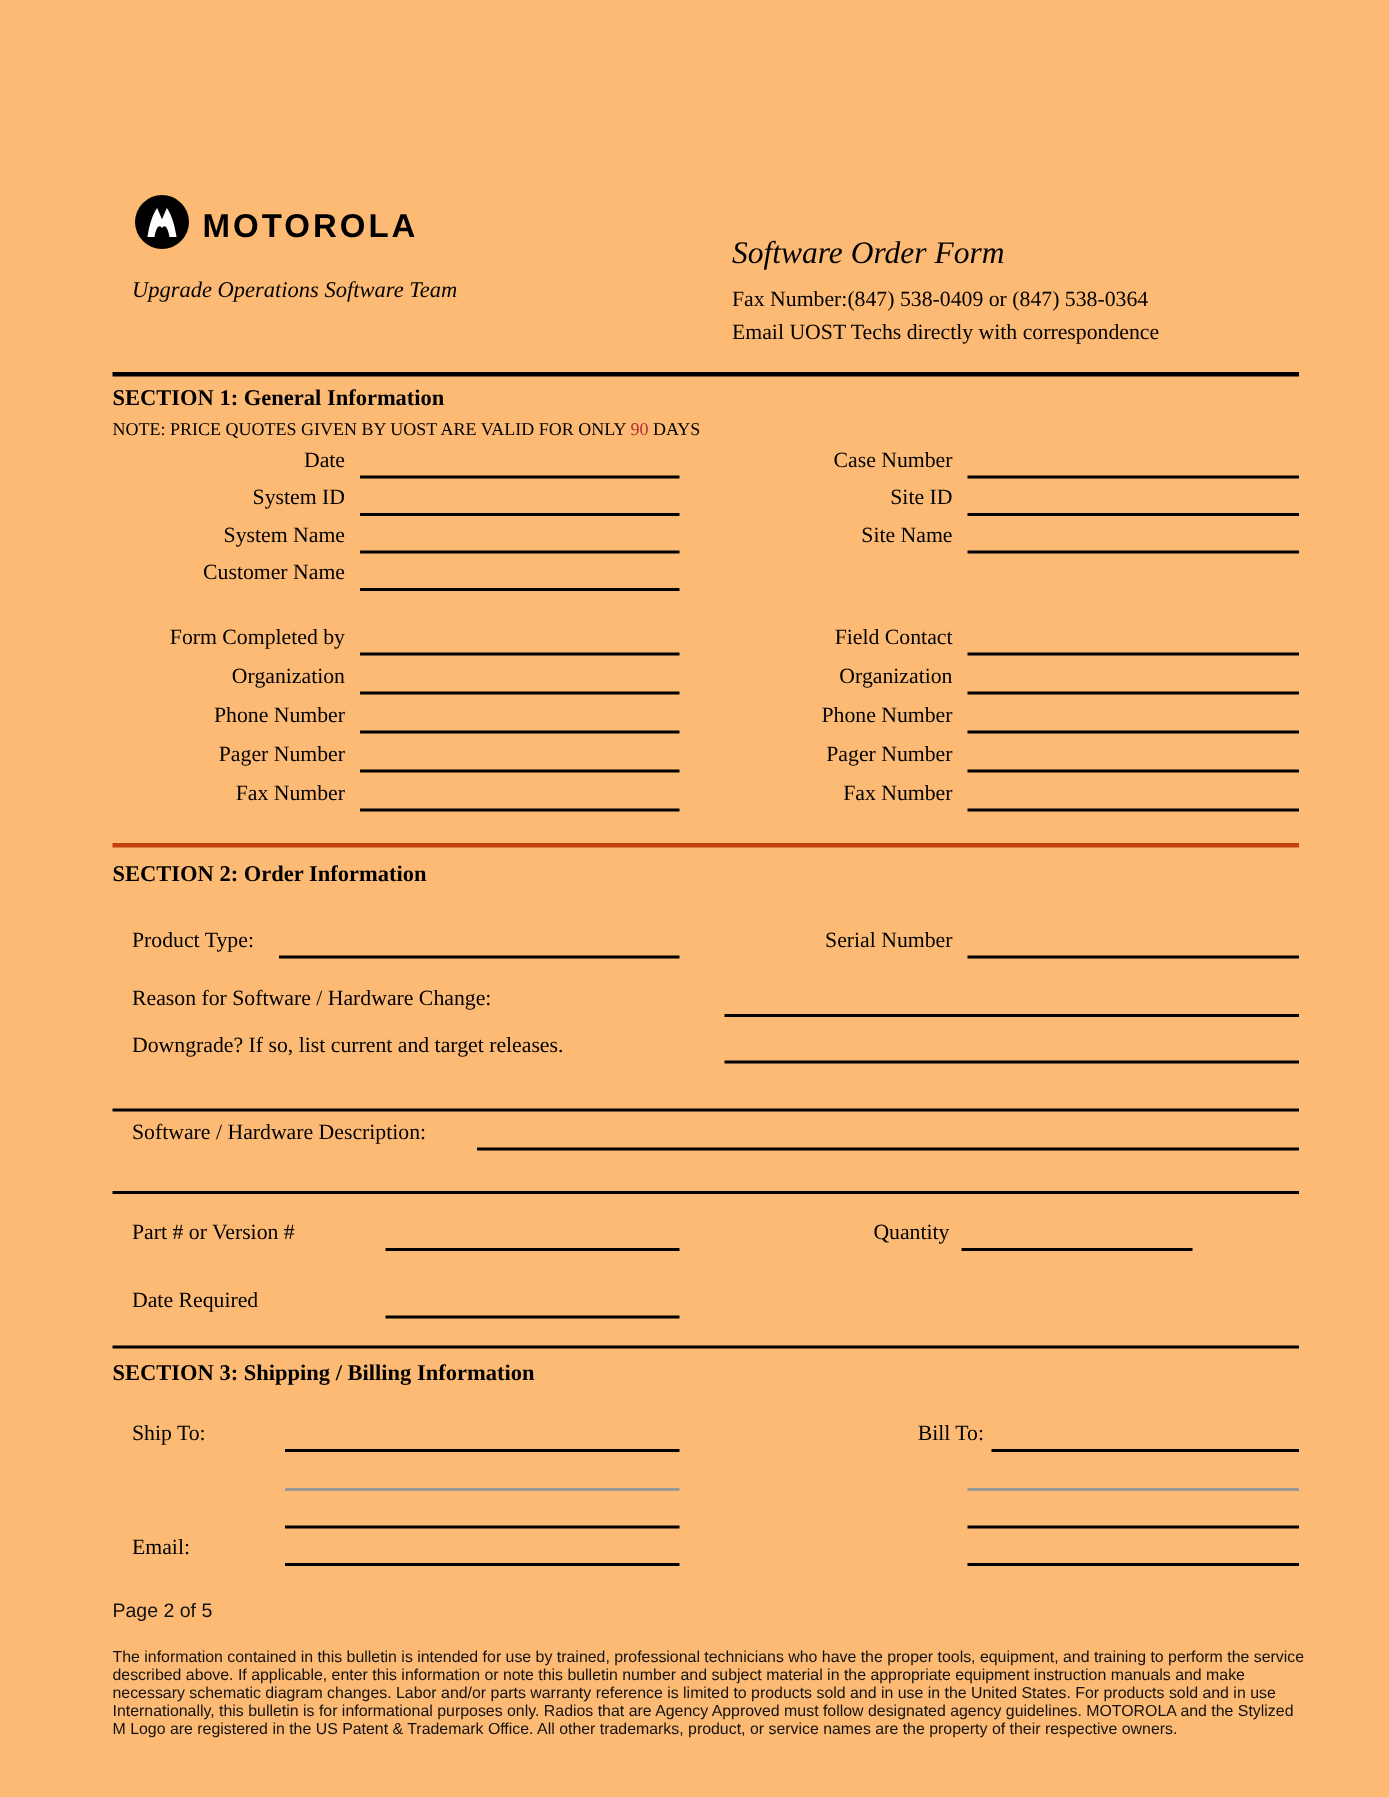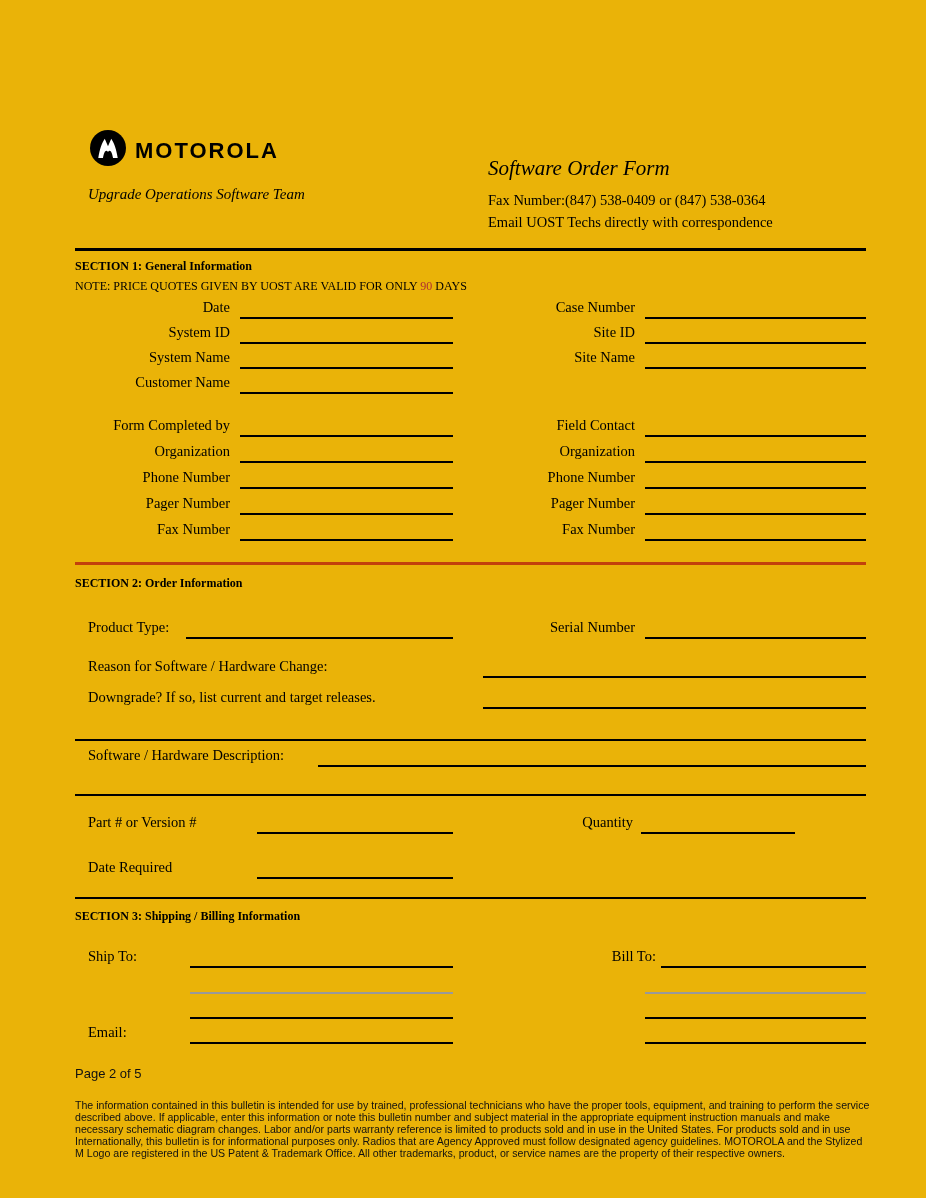--- a/index.html
+++ b/index.html
@@ -4,36 +4,36 @@
 <style>
   * { box-sizing: border-box; margin: 0; padding: 0; }
   html,body { background:#fff; }
   body {
     width: 926px; height: 1198px;
     font-family: "Liberation Serif", serif;
     color: #000;
     position: relative;
     overflow: hidden;
   }
-  .page { position: relative; width: 926px; height: 1198px; background:#eab308; }
+  .page { position: relative; width: 926px; height: 1198px; background:#fdba74; }
 
   
   .logo-circle { position:absolute; left:90px; top:130px; }
   .brand { position:absolute; left:135px; top:138px;
            font-family:"Liberation Sans", sans-serif; font-weight:bold;
            font-size:22px; letter-spacing:2px; }
   .tagline { position:absolute; left:88px; top:186px; font-style:italic; font-size:15px; }
   .hdr-right { position:absolute; left:488px; top:156px; width:390px; }
   .form-title { font-style:italic; font-size:21px; margin-bottom:8px; }
   .hdr-line { font-size:14.5px; line-height:22px; }
   .header-divider { position:absolute; left:75px; top:248px; width:791px; height:3px; background:#000; }
 
   
   .sec { position:absolute; left:75px; width:791px; }
-  .sec-title { font-weight:bold; font-size:12px; line-height:19px; }
+  .sec-title { font-weight:bold; font-size:15px; line-height:19px; }
   .note { font-size:12px; margin-top:3px; height:15px; }
   .note .red { color:#b03030; }
 
   
   .fgrid { display:flex; }
   .fcol { display:flex; flex-direction:column; }
   .fcol-left  { width:378px; }
   .fcol-right { width:376px; margin-left:37px; }
   .frow { display:flex; align-items:flex-end; height:25px; }
   .g2 .frow { height:26px; }

